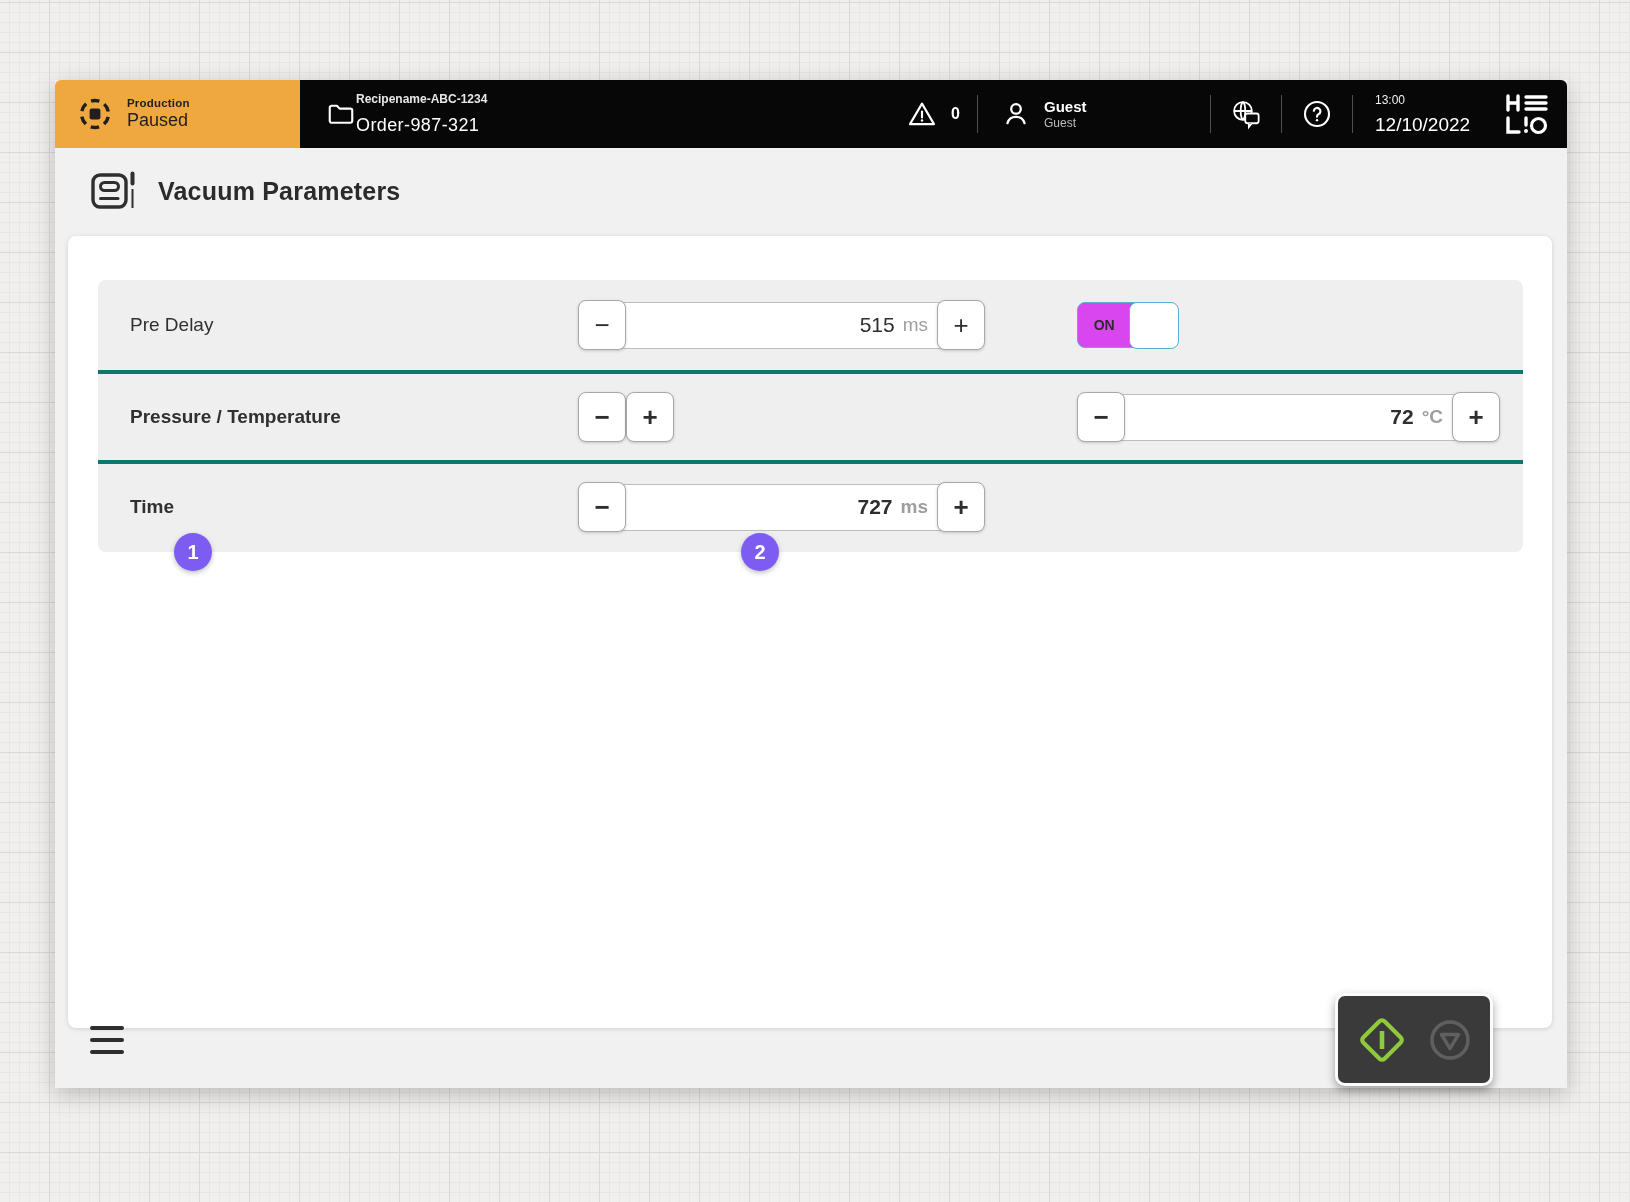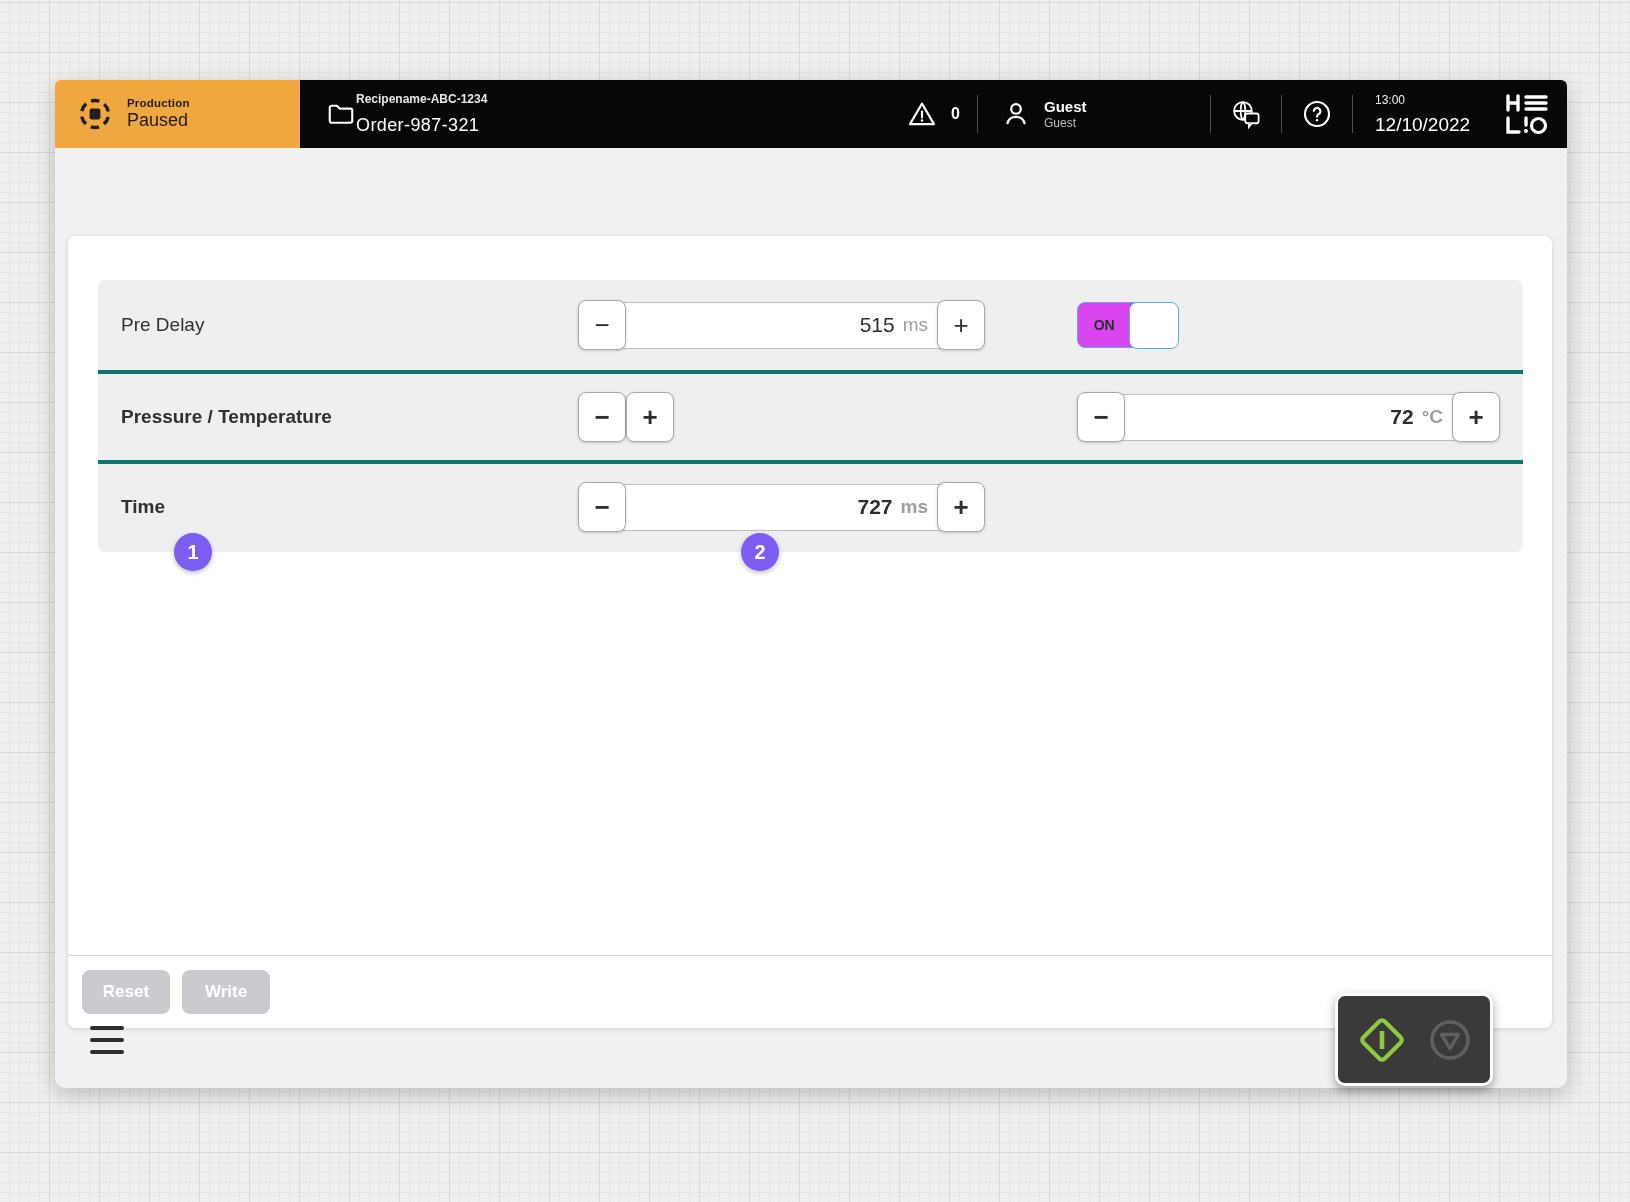--- a/index.html
+++ b/index.html
@@ -10,21 +10,21 @@
     background-image:
       repeating-linear-gradient(0deg,  transparent 0 49px, #dbd8d5 49px 50px),
       repeating-linear-gradient(90deg, transparent 0 49px, #dbd8d5 49px 50px),
       repeating-linear-gradient(0deg,  transparent 0 9px,  #e8e6e3 9px 10px),
       repeating-linear-gradient(90deg, transparent 0 9px,  #e8e6e3 9px 10px);
     position:relative;
   }
 
   .window{
     position:absolute; left:55px; top:80px; width:1512px; height:1008px;
-    background:#f2f1f1; border-radius:10px;
+    background:#f2f1f1; border-radius:0;
     box-shadow:0 6px 22px rgba(0,0,0,.22);
   }
 
   
   .topbar{ position:absolute; left:0; top:0; width:100%; height:68px;
     display:flex; border-radius:6px 6px 0 0; overflow:hidden; }
   .prod-tile{ width:245px; background:#efa73f; color:#1f1f1f;
     display:flex; align-items:center; gap:14px; padding-left:22px; }
   .prod-icon{ width:36px; height:36px; position:relative; flex:0 0 auto; }
   .prod-text .small{ font-size:11.5px; font-weight:bold; letter-spacing:.2px; }
@@ -52,21 +52,21 @@
   .page-title{ font-size:25px; font-weight:bold; color:#2b2b2b; letter-spacing:.2px; }
 
   
   .card{ position:absolute; left:13px; top:156px; width:1484px; height:792px;
     background:#ffffff; border-radius:8px; box-shadow:0 1px 5px rgba(0,0,0,.14); }
   .panel{ position:absolute; left:30px; top:44px; width:1425px; height:272px;
     background:#f0efef; border-radius:8px; }
   .prow{ position:relative; height:90px; }
   .prow + .prow{ border-top:4px solid #0f766e;font-weight:bold; }
   .prow-inner{ position:absolute; left:20px; right:20px; top:0; bottom:0; }
-  .plabel{ position:absolute; left:3px; top:50%; transform:translateY(-50%);
+  .plabel{ position:absolute; left:12px; top:50%; transform:translateY(-50%);
     font-size:19px; color:#303030; }
 
   .stepper{ position:absolute; top:50%; transform:translateY(-50%);
     display:flex; align-items:center; }
   .stepper.s1{ left:460px; width:407px; }
   .stepper.s2{ left:959px; width:423px; }
   .step-btn{ width:48px; height:50px; background:#fff; border:1px solid #a8a8a8;
     border-radius:8px; font-size:26px; color:#2e2e2e; display:flex; align-items:center;
     justify-content:center; z-index:2; flex:0 0 auto; cursor:pointer;
     box-shadow:0 1px 3px rgba(0,0,0,.18); line-height:1; }
@@ -202,20 +202,30 @@
           <path d="M21 4h20M21 10h20M21 16h20"></path>
           <path d="M3 25v14h11"></path>
           <path d="M21 25v7"></path>
           <circle cx="21" cy="38" r="0.8" fill="#ffffff" stroke-width="2.4"></circle>
           <circle cx="33.5" cy="32.5" r="7" stroke-width="3.2"></circle>
         </svg>
       </div>
     </div>
   </div>
 
+  <div class="title-row">
+    <svg width="46" height="46" viewBox="0 0 46 46" fill="none" stroke="#2f2f2f">
+      <rect x="3" y="7" width="33" height="32" rx="7" stroke-width="3.4"></rect>
+      <rect x="10.5" y="14.5" width="18" height="8" rx="4" stroke-width="3"></rect>
+      <path d="M10.5 30.5h17.5" stroke-width="3" stroke-linecap="round"></path>
+      <path d="M42.5 5.5v10" stroke-width="4" stroke-linecap="round"></path>
+      <path d="M42.5 21v19" stroke-width="2"></path>
+    </svg>
+    <h1 class="page-title">Vacuum Parameters</h1>
+  </div>
 
   <div class="card">
 
     <div class="panel">
 
       <div class="prow">
         <div class="prow-inner">
           <div class="plabel">Pre Delay</div>
           <div class="stepper s1">
             <div class="step-btn">−</div>
@@ -261,24 +271,20 @@
             </div>
             <div class="step-btn">+</div>
           </div>
         </div>
       </div>
     </div>
 
     <div class="num-badge badge-1">1</div>
     <div class="num-badge badge-2">2</div>
 
-    <div class="card-footer">
-      <button class="gbtn">Reset</button>
-      <button class="gbtn">Write</button>
-    </div>
   </div>
 
   <div class="hamburger">
     <div class="bar"></div>
       <div class="bar"></div>
       <div class="bar"></div>
   </div>
 
   <div class="runpanel">
     <span class="icn">

